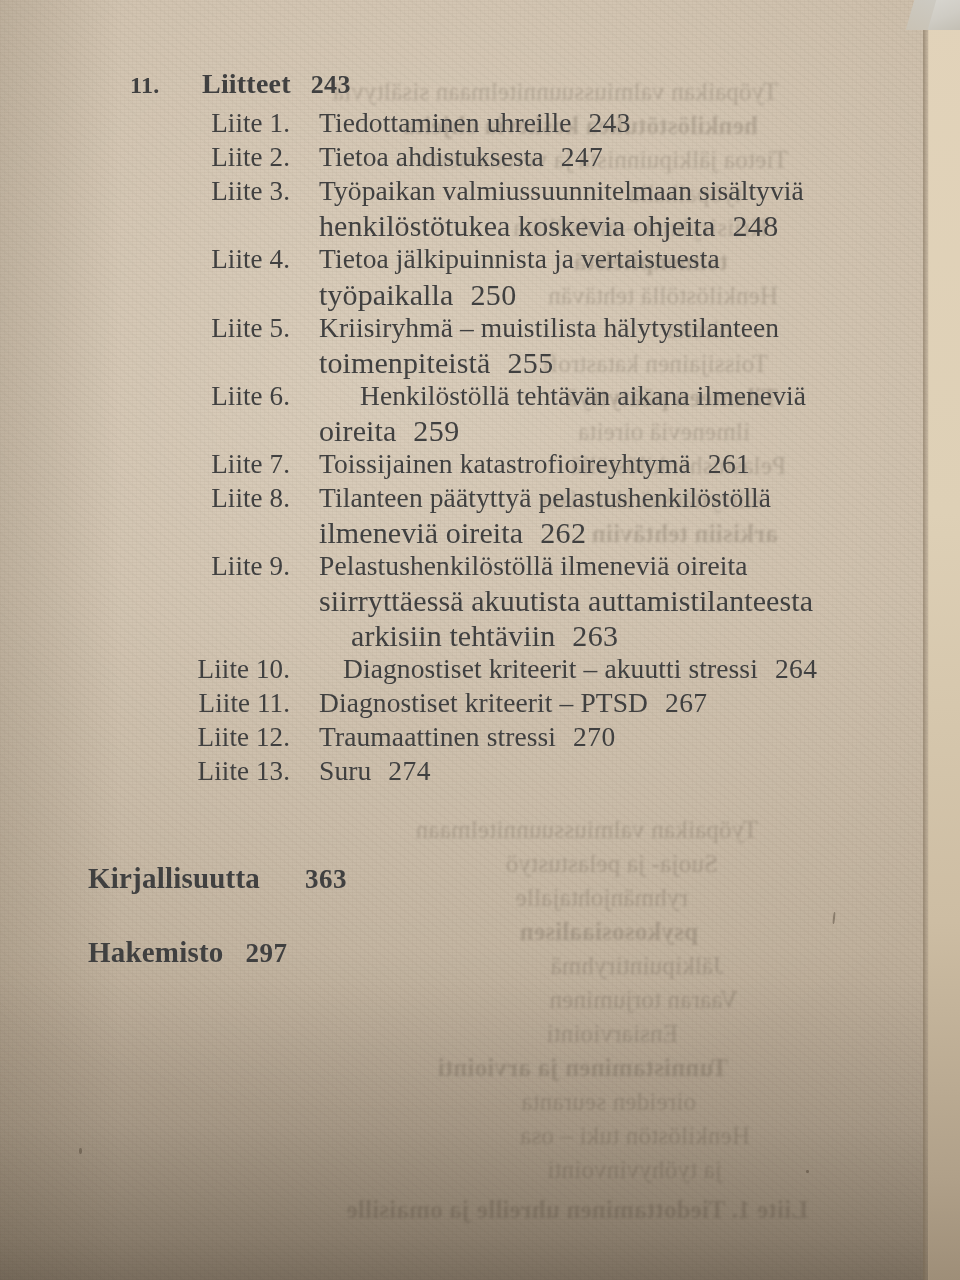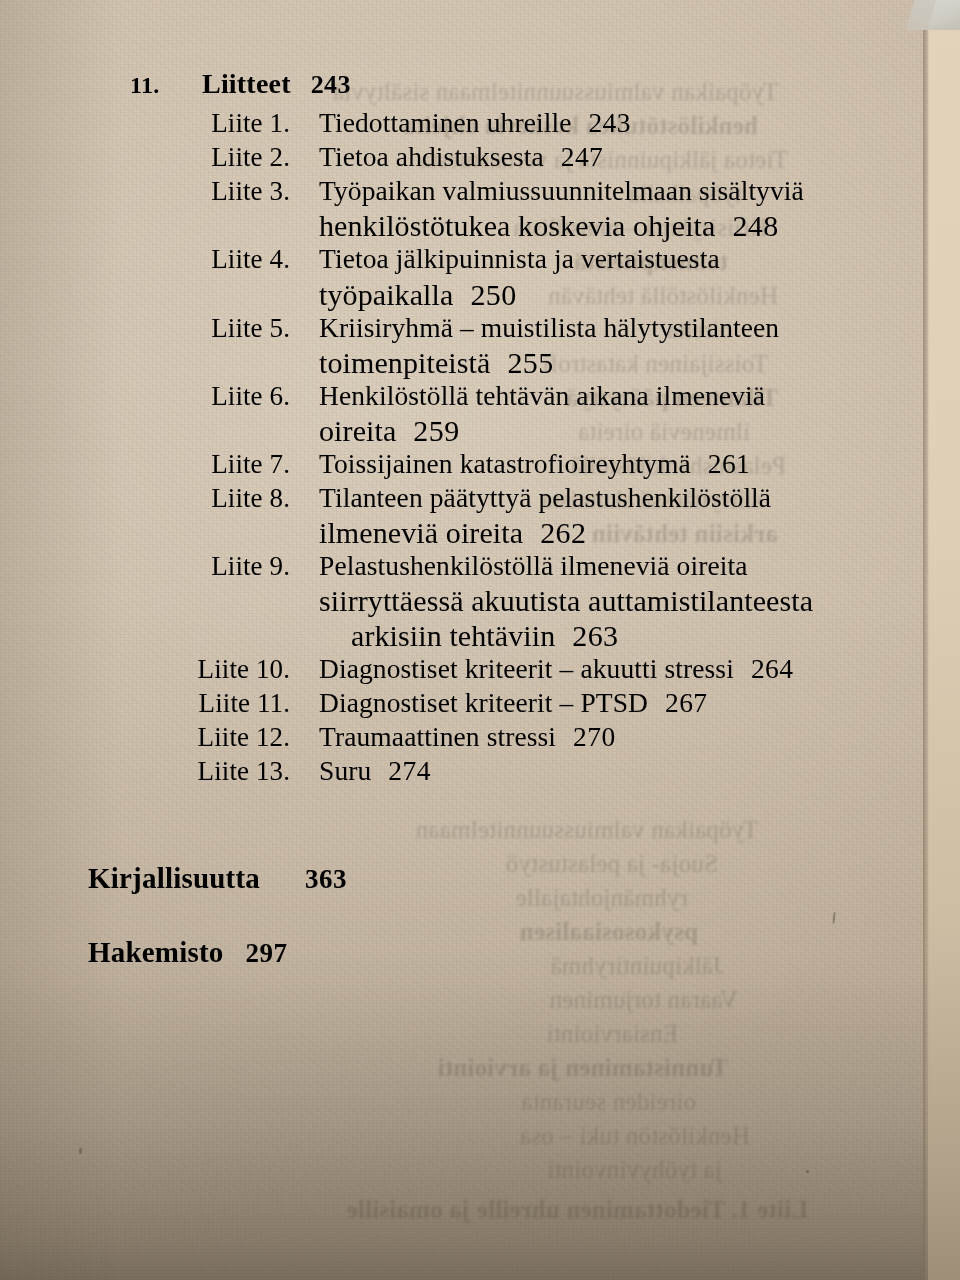--- a/index.html
+++ b/index.html
@@ -138,21 +138,21 @@
     letter-spacing: .2px;
   }
   .bleed-b { font-weight: 700; }
 
   
   .toc {
     position: absolute;
     left: 0; top: 0;
     width: 928px;
     height: 1280px;
-    color: #000000;
+    color: #404040;
   }
 
   .row {
     position: absolute;
     display: flex;
     align-items: baseline;
     white-space: nowrap;
   }
 
   .label-col {
@@ -297,41 +297,41 @@
         <div class="row" style="left: 130px; top: 243.4px;">
           <span class="label-col">Liite 4.</span>
           <span class="text-col"><span>Tietoa jälkipuinnista ja vertaistuesta</span></span>
         </div>
         <div class="cont" style="left: 319px; top: 277.5px;"><span>työpaikalla</span><span class="pg">250</span></div>
         <div class="row" style="left: 130px; top: 311.6px;">
           <span class="label-col">Liite 5.</span>
           <span class="text-col"><span>Kriisiryhmä – muistilista hälytystilanteen</span></span>
         </div>
         <div class="cont" style="left: 319px; top: 345.7px;"><span>toimenpiteistä</span><span class="pg">255</span></div>
-        <div class="row" style="left: 130px; top: 379.8px;">
+        <div class="row" style="left: 130px; top: 379.8px; gap: 41px;">
           <span class="label-col">Liite 6.</span>
           <span class="text-col"><span>Henkilöstöllä tehtävän aikana ilmeneviä</span></span>
         </div>
         <div class="cont" style="left: 319px; top: 413.9px;"><span>oireita</span><span class="pg">259</span></div>
         <div class="row" style="left: 130px; top: 448px;">
           <span class="label-col">Liite 7.</span>
           <span class="text-col"><span>Toissijainen katastrofioireyhtymä</span><span class="pg">261</span></span>
         </div>
         <div class="row" style="left: 130px; top: 482.1px;">
           <span class="label-col">Liite 8.</span>
           <span class="text-col"><span>Tilanteen päätyttyä pelastushenkilöstöllä</span></span>
         </div>
         <div class="cont" style="left: 319px; top: 516.2px;"><span>ilmeneviä oireita</span><span class="pg">262</span></div>
         <div class="row" style="left: 130px; top: 550.3px;">
           <span class="label-col">Liite 9.</span>
           <span class="text-col"><span>Pelastushenkilöstöllä ilmeneviä oireita</span></span>
         </div>
         <div class="cont" style="left: 319px; top: 584.4px;"><span>siirryttäessä akuutista auttamistilanteesta</span></div>
         <div class="cont" style="left: 319px; top: 618.5px; margin-left: 32px;"><span>arkisiin tehtäviin</span><span class="pg">263</span></div>
-        <div class="row" style="left: 130px; top: 652.6px;">
+        <div class="row" style="left: 130px; top: 652.6px; gap: 24px;">
           <span class="label-col">Liite 10.</span>
           <span class="text-col"><span>Diagnostiset kriteerit – akuutti stressi</span><span class="pg">264</span></span>
         </div>
         <div class="row" style="left: 130px; top: 686.7px;">
           <span class="label-col">Liite 11.</span>
           <span class="text-col"><span>Diagnostiset kriteerit – PTSD</span><span class="pg">267</span></span>
         </div>
         <div class="row" style="left: 130px; top: 720.8px;">
           <span class="label-col">Liite 12.</span>
           <span class="text-col"><span>Traumaattinen stressi</span><span class="pg">270</span></span>

